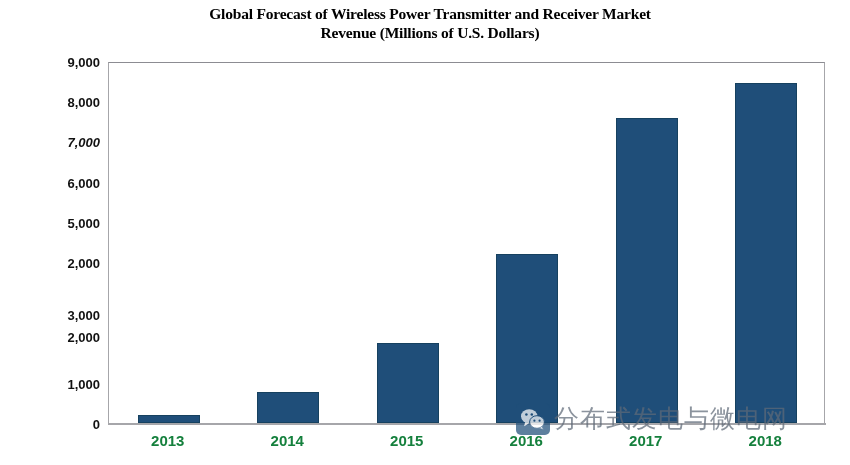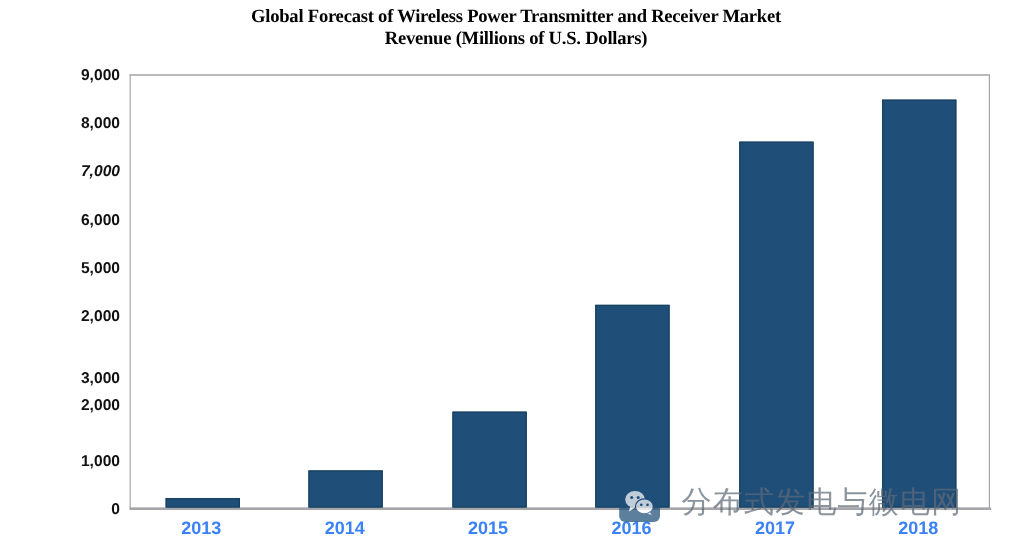--- a/index.html
+++ b/index.html
@@ -90,21 +90,21 @@
     top: 432px;
     width: 717px;
     height: 26px;
   }
   .x-tick {
     position: absolute;
     top: 0;
     text-align: center;
     font-size: 15px;
     font-weight: bold;
-    color: #3b82f6;
+    color: #15803d;
     transform: translateX(-50%);
     white-space: nowrap;
   }
 
   
   .bars-layer {
     position: absolute;
     left: 109px;
     top: 63px;
     width: 715px;
@@ -118,21 +118,21 @@
     box-sizing: border-box;
   }
 
   
   .watermark {
     position: absolute;
     left: 516px;
     top: 402px;
     display: flex;
     align-items: center;
-    gap: 18px;
+    gap: 4px;
     opacity: 0.72;
     pointer-events: none;
   }
   .wm-logo {
     width: 34px;
     height: 32px;
     background: #1f4e79;
     border-radius: 5px;
     display: flex;
     align-items: center;

